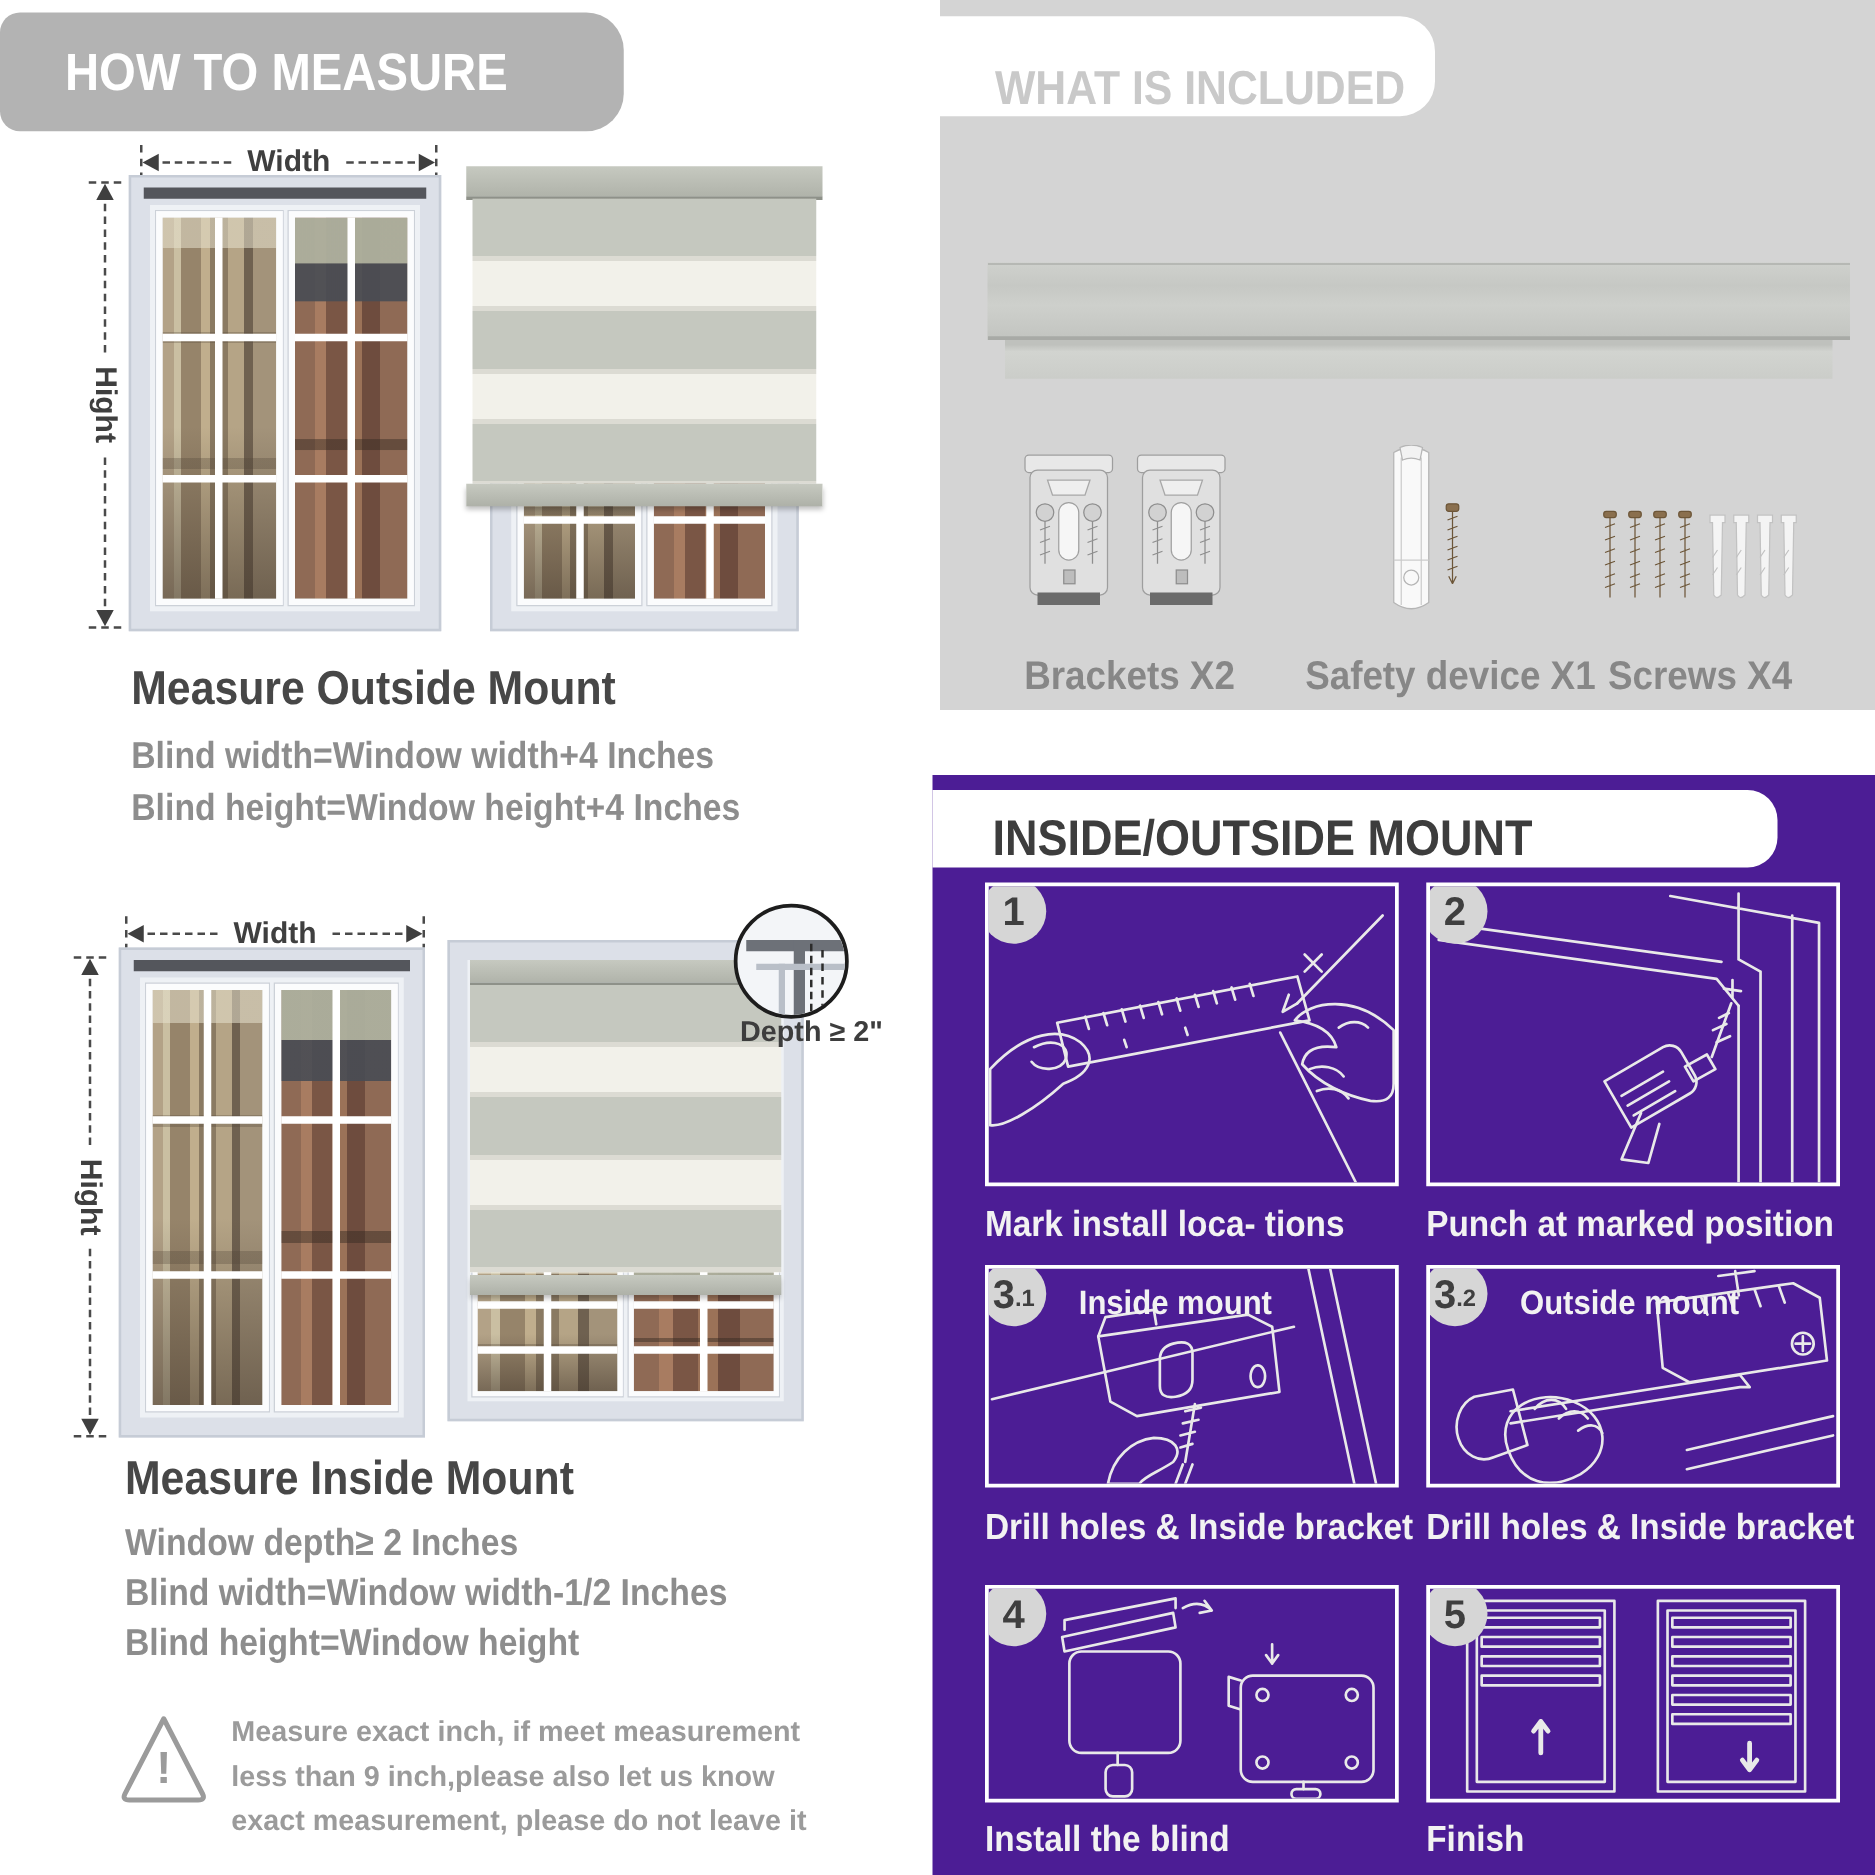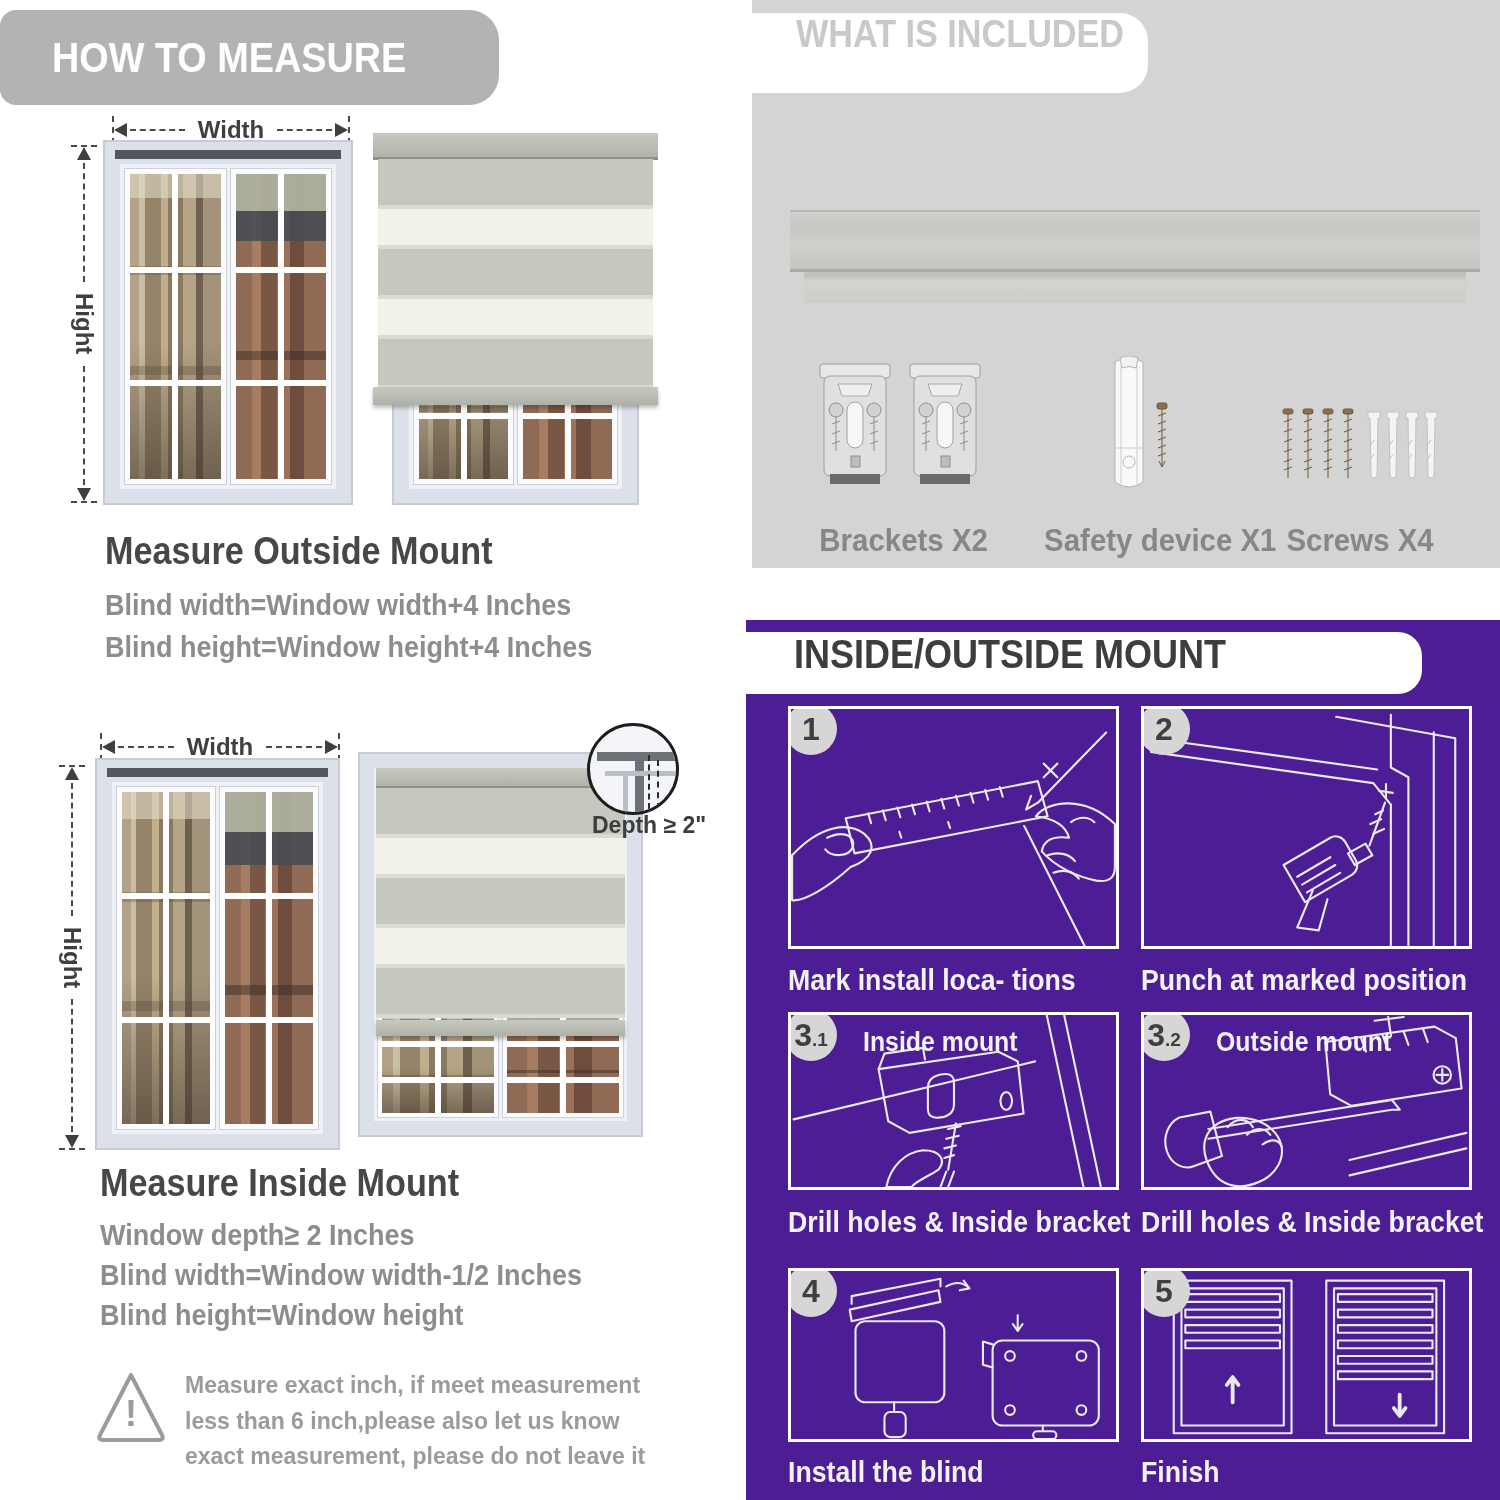--- a/index.html
+++ b/index.html
@@ -5,21 +5,21 @@
   html,body{margin:0;padding:0;background:#ffffff;}
   .canvas{position:relative;width:1500px;height:1500px;overflow:hidden;background:#ffffff;
           font-family:"Liberation Sans",sans-serif;}
   .abs{position:absolute;}
   .cond{transform:scaleX(.9);transform-origin:0 50%;white-space:nowrap;}
   .condc{transform:scaleX(.92);transform-origin:50% 50%;white-space:nowrap;}
 
   
   .pill-gray{background:#b3b3b3;color:#ffffff;border-radius:16px 30px 30px 16px;
              display:flex;align-items:center;font-weight:bold;}
-  .pill-white{background:#ffffff;display:flex;align-items:flex-start;font-weight:bold;
+  .pill-white{background:#ffffff;display:flex;align-items:flex-end;font-weight:bold;
               border-radius:0 28px 28px 0;}
 
   
   .harrow{display:flex;align-items:center;height:28px;color:#3f3f3f;font-weight:bold;font-size:24px;}
   .harrow .vtick{width:0;height:28px;border-left:2px dashed #4a4a4a;}
   .harrow .dash{flex:1;height:0;border-top:2px dashed #4a4a4a;margin:0 3px;}
   .harrow .ah-l{width:0;height:0;border-top:7px solid transparent;border-bottom:7px solid transparent;border-right:13px solid #3f3f3f;}
   .harrow .ah-r{width:0;height:0;border-top:7px solid transparent;border-bottom:7px solid transparent;border-left:13px solid #3f3f3f;}
   .harrow .lbl{padding:0 10px;}
   .varrow{display:flex;flex-direction:column;align-items:center;width:28px;color:#3f3f3f;font-weight:bold;font-size:24px;}
@@ -206,21 +206,21 @@
 
   <div class="abs m-head cond" style="left:100px;top:1162px;">Measure Inside Mount</div>
   <div class="abs m-line cond" style="left:100px;top:1218px;">Window depth≥ 2 Inches</div>
   <div class="abs m-line cond" style="left:100px;top:1258px;">Blind width=Window width-1/2 Inches</div>
   <div class="abs m-line cond" style="left:100px;top:1298px;">Blind height=Window height</div>
 
   <svg class="abs" style="left:95px;top:1368px;" width="72" height="78" viewBox="0 0 72 78">
     <path d="M36 7 L67 67 Q69.5 72 63.5 72 L8.5 72 Q2.5 72 5 67 Z" fill="none" stroke="#9b9b9b" stroke-width="4" stroke-linejoin="round"></path>
     <text x="36" y="58" font-size="36" font-weight="bold" fill="#9b9b9b" text-anchor="middle" font-family="Liberation Sans, sans-serif">!</text>
   </svg>
-  <div class="abs warn-text" style="left:185px;top:1368px;width:465px;">Measure exact inch, if meet measurement less than 6 inch,please also let us know exact measurement, please do not leave it</div>
+  <div class="abs warn-text" style="left:185px;top:1368px;width:465px;">Measure exact inch, if meet measurement less than 9 inch,please also let us know exact measurement, please do not leave it</div>
 
   <div class="abs gray-panel">
     <div class="abs pill-white" style="left:0;top:13px;width:352px;height:80px;padding-left:44px;">
       <span class="cond" style="font-size:38px;color:#c9c9c9;">WHAT IS INCLUDED</span>
     </div>
 
 
     <div class="bar-main"></div>
     <div class="bar-sub"></div>
 

